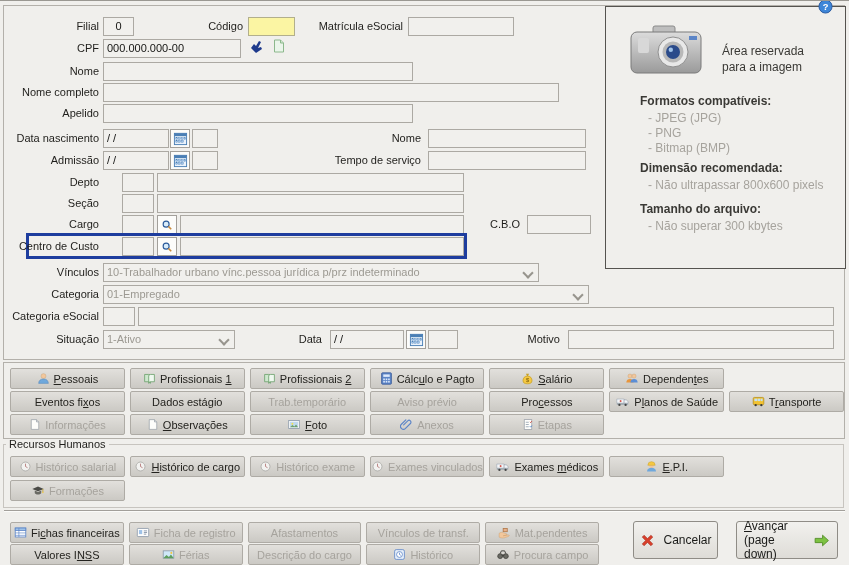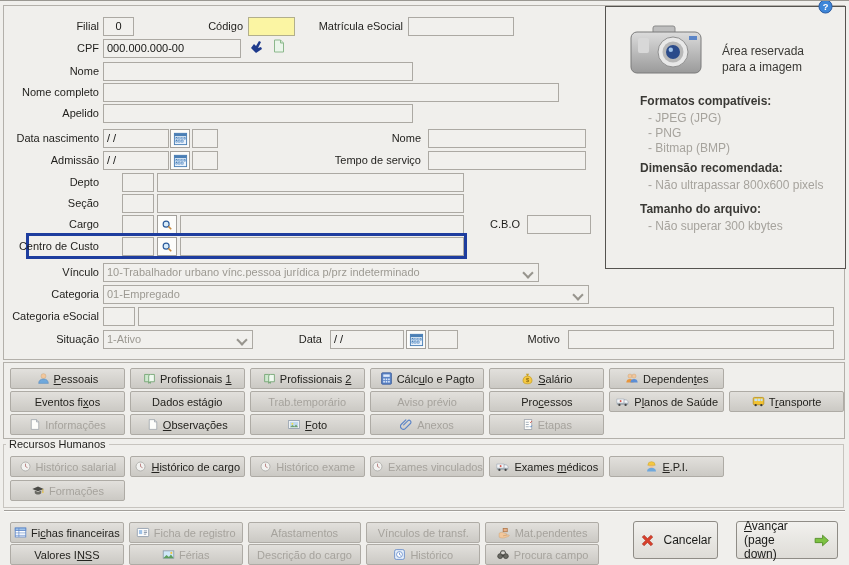--- a/index.html
+++ b/index.html
@@ -149,38 +149,38 @@
 <div class="lbl" style="left:2px;top:236px;width:97px">Centro de Custo</div>
 <div class="fld" style="left:122px;top:236px;width:32px"></div>
 <span class="icon-btn" style="left:157px;top:236px">
     <svg width="14" height="14" viewBox="0 0 16 16">
       <circle cx="7" cy="7" r="3.4" fill="#D8ECFA" stroke="#2A5A9A" stroke-width="1.3"></circle>
       <path d="M9.6 9.6l3.2 3.2" stroke="#C98A3C" stroke-width="1.8"></path>
     </svg>
   </span>
 <div class="fld" style="left:180px;top:236px;width:284px"></div>
 
-<div class="lbl" style="left:2px;top:262px;width:97px">Vínculo</div>
+<div class="lbl" style="left:2px;top:262px;width:97px">Vínculos</div>
 <div class="fld dd" style="left:103px;top:262px;width:436px">
   <span>10-Trabalhador urbano vínc.pessoa jurídica p/prz indeterminado</span>
   <span class="chev"></span>
 </div>
 
 <div class="lbl" style="left:2px;top:284px;width:97px">Categoria</div>
 <div class="fld dd" style="left:103px;top:284px;width:486px">
   <span>01-Empregado</span>
   <span class="chev"></span>
 </div>
 
 <div class="lbl" style="left:2px;top:306px;width:97px">Categoria eSocial</div>
 <div class="fld" style="left:103px;top:306px;width:32px"></div>
 <div class="fld" style="left:138px;top:306px;width:696px"></div>
 
 <div class="lbl" style="left:2px;top:329px;width:97px">Situação</div>
-<div class="fld dd" style="left:103px;top:329px;width:150px">
+<div class="fld dd" style="left:103px;top:329px;width:132px">
   <span>1-Ativo</span>
   <span class="chev"></span>
 </div>
 <div class="lbl" style="left:285px;top:329px;width:37px">Data</div>
 <div class="fld" style="left:330px;top:329px;width:74px">/ /</div>
 <span class="icon-btn" style="left:406px;top:329px">
     <svg width="15" height="15" viewBox="0 0 16 16">
       <rect x="1.5" y="2.5" width="13" height="12" fill="#EAF2FB" stroke="#4A7FB5"></rect>
       <rect x="1.5" y="2.5" width="13" height="3" fill="#4A7FB5"></rect>
       <g fill="#9FC2E8" stroke="#4A7FB5" stroke-width=".4">

